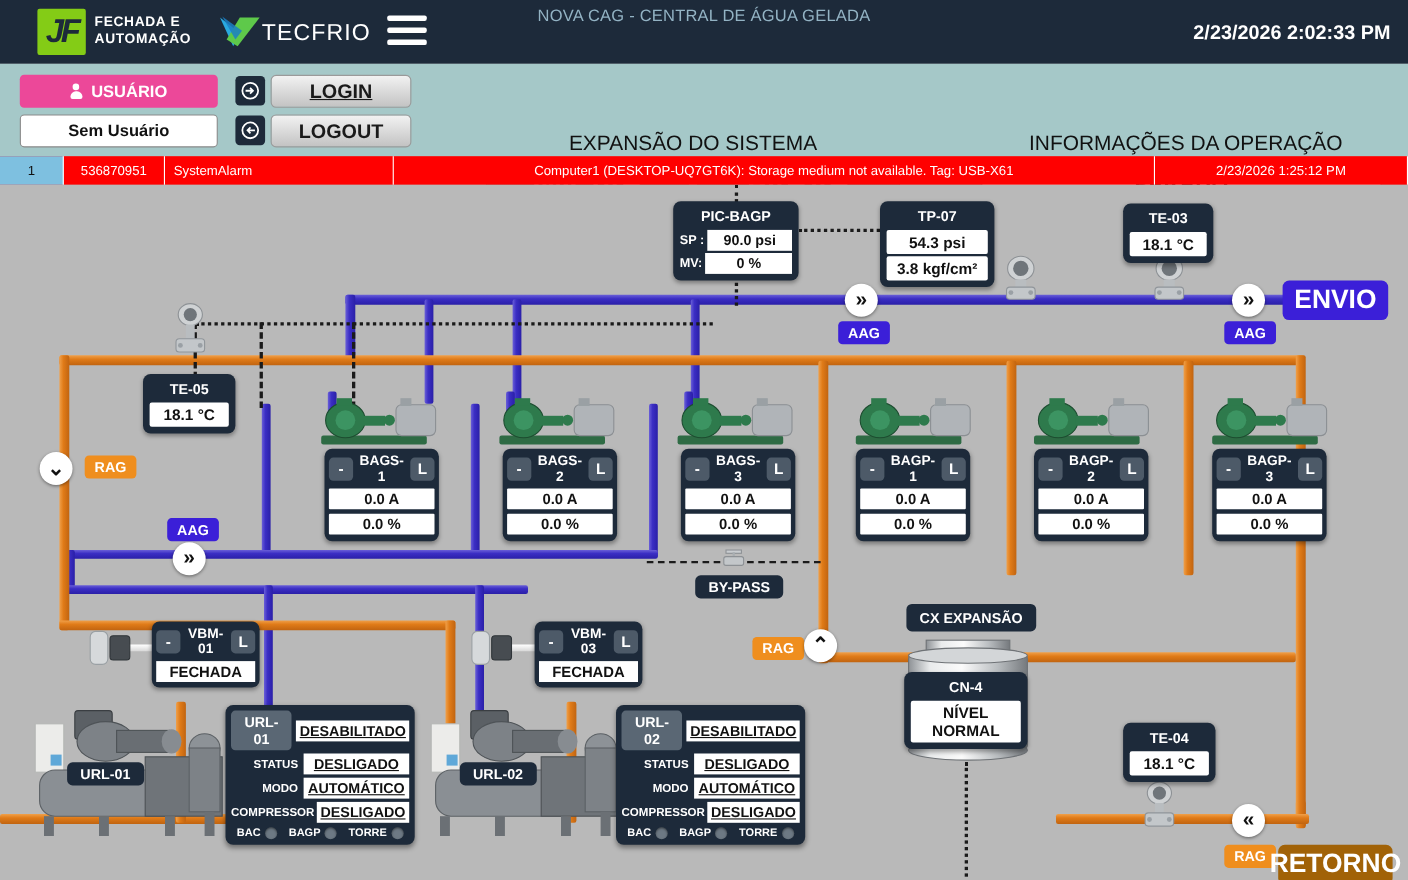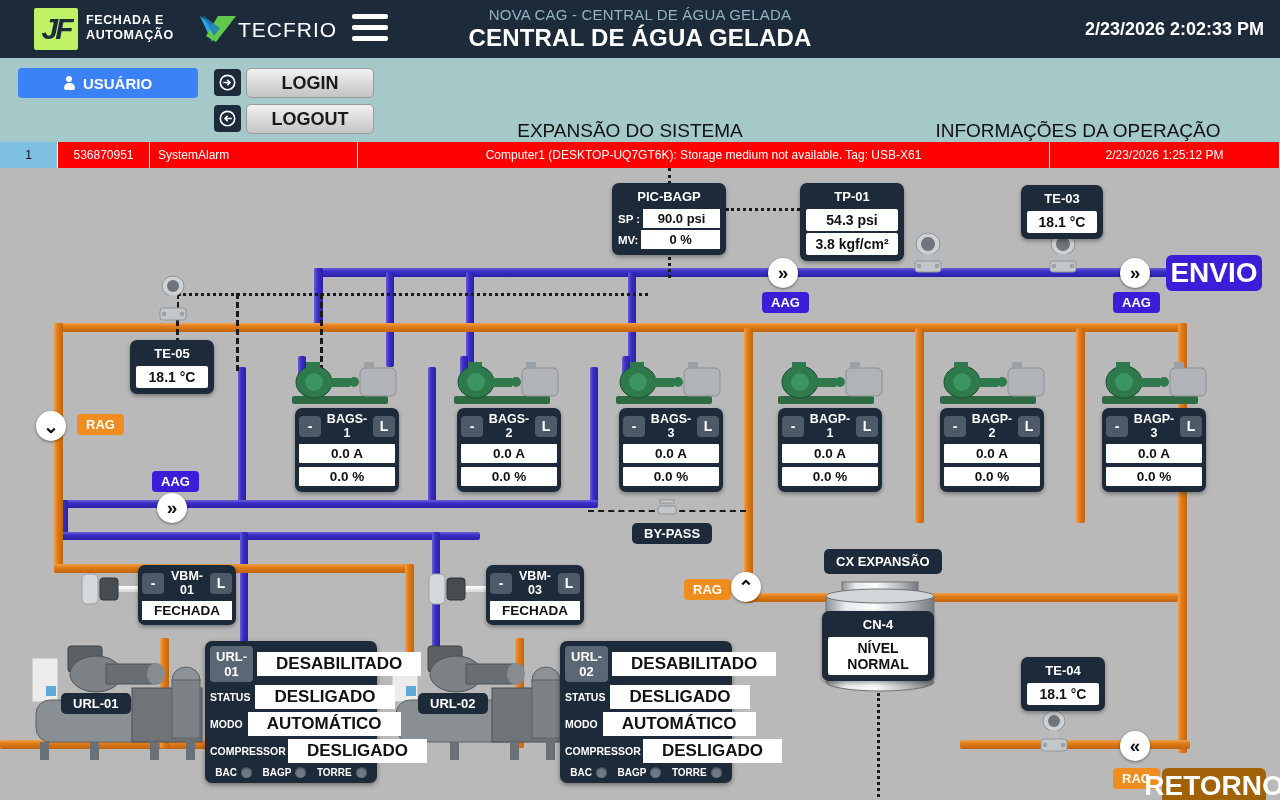--- a/index.html
+++ b/index.html
@@ -9,59 +9,59 @@
     background:#b9b9b9;
     position:relative;
   }
 
   
   #topbar{
     position:absolute; left:0; top:0; width:1280px; height:58px;
     background:#1d2a3a; color:#fff;
   }
   .jf-logo{position:absolute;left:34px;top:8px;width:44px;height:42px;
-    background:#bef264; color:#1d2a3a; font-weight:bold; font-size:30px;
+    background:#84cc16; color:#1d2a3a; font-weight:bold; font-size:30px;
     font-style:italic; text-align:center; line-height:42px; letter-spacing:-3px;
     border-radius:2px;}
   .jf-text{position:absolute;left:86px;top:13px;font-size:12.5px;font-weight:bold;
     line-height:15px;letter-spacing:.6px;}
   .tec-logo{position:absolute;left:198px;top:12px;width:40px;height:34px;}
   .tec-text{position:absolute;left:238px;top:18px;font-size:21px;letter-spacing:1px;
     font-weight:500;}
   .hamburger{position:absolute;left:352px;top:14px;width:36px;height:30px;cursor:pointer;}
   .hamburger span{display:block;height:5px;background:#fff;border-radius:2px;margin-bottom:6px;}
   #sub-title{position:absolute;left:0;top:6px;width:1280px;text-align:center;
     font-size:15px;color:#93b3c4;font-weight:500;letter-spacing:.2px;}
   #main-title{position:absolute;left:0;top:24px;width:1280px;text-align:center;
     font-size:24px;font-weight:bold;letter-spacing:.2px;}
   #datetime{position:absolute;right:16px;top:19px;font-size:18px;font-weight:bold;}
 
   
   #controlbar{position:absolute;left:0;top:58px;width:1280px;height:84px;
     background:#a5c8c8;}
   .btn-user{position:absolute;left:18px;top:10px;width:180px;height:30px;
-    background:#3b82f6;color:#fff;border-radius:4px;font-weight:bold;font-size:15px;
+    background:#ec4899;color:#fff;border-radius:4px;font-weight:bold;font-size:15px;
     display:flex;align-items:center;justify-content:center;gap:8px;cursor:pointer;}
   .user-icon{width:11px;height:14px;position:relative;display:inline-block;}
   .user-icon:before{content:"";position:absolute;left:2.5px;top:0;width:6px;height:6px;
     border-radius:50%;background:#fff;}
   .user-icon:after{content:"";position:absolute;left:0;top:7px;width:11px;height:7px;
     border-radius:5px 5px 2px 2px;background:#fff;}
   .user-value{position:absolute;left:18px;top:46px;width:180px;height:30px;
     background:#fff;border:1px solid #8a8a8a;border-radius:4px;color:#111;
     font-weight:bold;font-size:15px;display:flex;align-items:center;justify-content:center;}
   .sq-icon{position:absolute;left:214px;width:27px;height:27px;background:#1d2a3a;
     border-radius:4px;color:#fff;display:flex;align-items:center;justify-content:center;
     font-size:17px;cursor:pointer;}
   .sq-icon.login{top:11px;} .sq-icon.logout{top:47px;}
   .btn-grey{position:absolute;left:246px;width:128px;height:30px;
     background:linear-gradient(#f2f2f2,#c3c3c3);border:1px solid #9a9a9a;border-radius:5px;
     color:#1a1a1a;font-weight:bold;font-size:18px;display:flex;align-items:center;
     justify-content:center;cursor:pointer;}
-  .btn-grey.login{top:10px;} .btn-grey.logout{top:46px;}
+  .btn-grey.login{top:10px;text-decoration:underline;} .btn-grey.logout{top:46px;}
 
   #oper-label{position:absolute;left:420px;top:62px;width:420px;text-align:center;
     font-size:19px;color:#111;}
   .op-btn{position:absolute;top:88px;height:44px;width:184px;border-radius:6px;
     background:linear-gradient(#8a9a9a,#6e7f7f);border:1px solid #5f6f6f;
     color:#d3e0e0;font-size:27px;font-weight:bold;display:flex;align-items:center;
     justify-content:center;cursor:pointer;}
   #btn-iniciar{left:442px;} #btn-parar{left:634px;}
 
   #info-label{position:absolute;left:880px;top:62px;width:396px;text-align:center;
@@ -101,21 +101,21 @@
   .navcirc{position:absolute;width:30px;height:30px;border-radius:50%;background:#fff;
     box-shadow:0 1px 3px rgba(0,0,0,.45);display:flex;align-items:center;justify-content:center;
     font-size:19px;font-weight:bold;color:#111;cursor:pointer;z-index:14;}
 
   .tag-badge{position:absolute;border-radius:4px;color:#fff;font-weight:bold;
     font-size:13px;display:flex;align-items:center;justify-content:center;
     padding:3px 9px;z-index:14;}
   .tag-aag{background:#3b1fd8;}
   .tag-rag{background:#ef8e1e;}
 
-  .bigtag{position:absolute;border-radius:6px;color:#fff;font-weight:bold;font-size:28px;
+  .bigtag{position:absolute;border-radius:6px;color:#fff;font-weight:bold;font-size:24px;
     display:flex;align-items:center;justify-content:center;z-index:14;cursor:pointer;}
   .bigtag.blue{background:#3b1fd8;} .bigtag.orange{background:#a16207;margin-top:40px;}
 
   
   .card{position:absolute;background:#1d2a3a;border-radius:7px;padding:4px;z-index:15;
     box-shadow:0 2px 4px rgba(0,0,0,.35);}
   .card .hdr{color:#fff;font-weight:bold;font-size:13px;text-align:center;padding:2px 6px 3px;}
   .card .val{background:#fff;color:#111;font-weight:bold;font-size:14px;text-align:center;
     padding:3px 6px;border-radius:2px;margin:2px 2px;}
 
@@ -133,22 +133,22 @@
   
   .valvecard{position:absolute;width:98px;background:#1d2a3a;border-radius:7px;
     padding:4px 4px 5px;z-index:16;box-shadow:0 2px 4px rgba(0,0,0,.35);}
 
   
   .urlpanel{position:absolute;width:172px;background:#1d2a3a;border-radius:7px;
     padding:5px;z-index:18;box-shadow:0 2px 5px rgba(0,0,0,.4);}
   .urlpanel .prow{display:flex;align-items:center;margin-bottom:3px;}
   .urlpanel .plabel{color:#fff;font-weight:bold;font-size:10.5px;text-align:right;
     padding-right:5px;}
-  .urlpanel .pval{background:#fff;color:#111;font-weight:bold;font-size:17px;
-    text-align:center;flex:1;padding:2px 19px;}
+  .urlpanel .pval{background:#fff;color:#111;font-weight:bold;font-size:13px;
+    text-align:center;flex:1;padding:2px 3px;text-decoration:underline;}
   .urlpanel .tagbtn{background:#5a6774;color:#fff;font-weight:bold;font-size:13px;
     border-radius:4px;padding:3px 6px;text-align:center;cursor:pointer;width:62px;}
   .leds{display:flex;align-items:center;justify-content:space-around;margin-top:4px;}
   .leds .lg{display:flex;align-items:center;gap:4px;color:#fff;font-weight:bold;font-size:10px;}
   .led{width:11px;height:11px;border-radius:50%;background:#6d7984;
     box-shadow:inset 0 1px 2px rgba(0,0,0,.5);}
 
   .equip-label{position:absolute;background:#1d2a3a;color:#fff;font-weight:bold;
     font-size:13px;border-radius:5px;padding:3px 12px;z-index:17;}
 
@@ -172,29 +172,29 @@
     <path d="M20 4 L38 4 L18 30 L8 24 Z" fill="#5ec94a"></path>
     <path d="M4 3 L22 16 L16 24 Z" fill="#1b7fc4" opacity=".85"></path>
   </svg>
   <div class="tec-text">TECFRIO</div>
   <div class="hamburger">
     <span></span>
       <span></span>
       <span></span>
   </div>
   <div id="sub-title">NOVA CAG - CENTRAL DE ÁGUA GELADA</div>
-  <div id="main-title">CENTRAL DE ÁGUA GELADA</div>
   <div id="datetime">2/23/2026 2:02:33 PM</div>
 </div>
 
 <div id="controlbar">
   <div class="btn-user">
     <span class="user-icon"></span>
     <span>USUÁRIO</span>
   </div>
+  <div class="user-value">Sem Usuário</div>
 
   <div class="sq-icon login">
     <svg width="17" height="17" viewBox="0 0 18 18">
         <circle cx="9" cy="9" r="7.6" fill="none" stroke="#fff" stroke-width="1.7"></circle>
         <path d="M4.5 9h7M8.8 6.2L11.6 9l-2.8 2.8" fill="none" stroke="#fff" stroke-width="1.7"></path>
       </svg>
   </div>
   <div class="btn-grey login">
     <span>LOGIN</span>
   </div>
@@ -292,21 +292,21 @@
       <span style="color:#fff;font-weight:bold;font-size:11.5px;">SP :</span>
       <span style="flex:1;background:#fff;color:#111;font-weight:bold;font-size:13px;text-align:center;padding:2px;">90.0 psi</span>
     </div>
     <div style="display:flex;align-items:center;gap:3px;margin:2px;">
       <span style="color:#fff;font-weight:bold;font-size:11.5px;">MV:</span>
       <span style="flex:1;background:#fff;color:#111;font-weight:bold;font-size:13px;text-align:center;padding:2px;">0 %</span>
     </div>
   </div>
 
   <div class="card" style="left:800px;top:15px;width:104px;">
-    <div class="hdr">TP-01</div>
+    <div class="hdr">TP-07</div>
     <div class="val">54.3 psi</div>
     <div class="val">3.8 kgf/cm²</div>
   </div>
 
   <div class="card" style="left:1021px;top:17px;width:82px;">
     <div class="hdr">TE-03</div>
     <div class="val">18.1 °C</div>
   </div>
 
   <div class="card" style="left:130px;top:172px;width:84px;">

